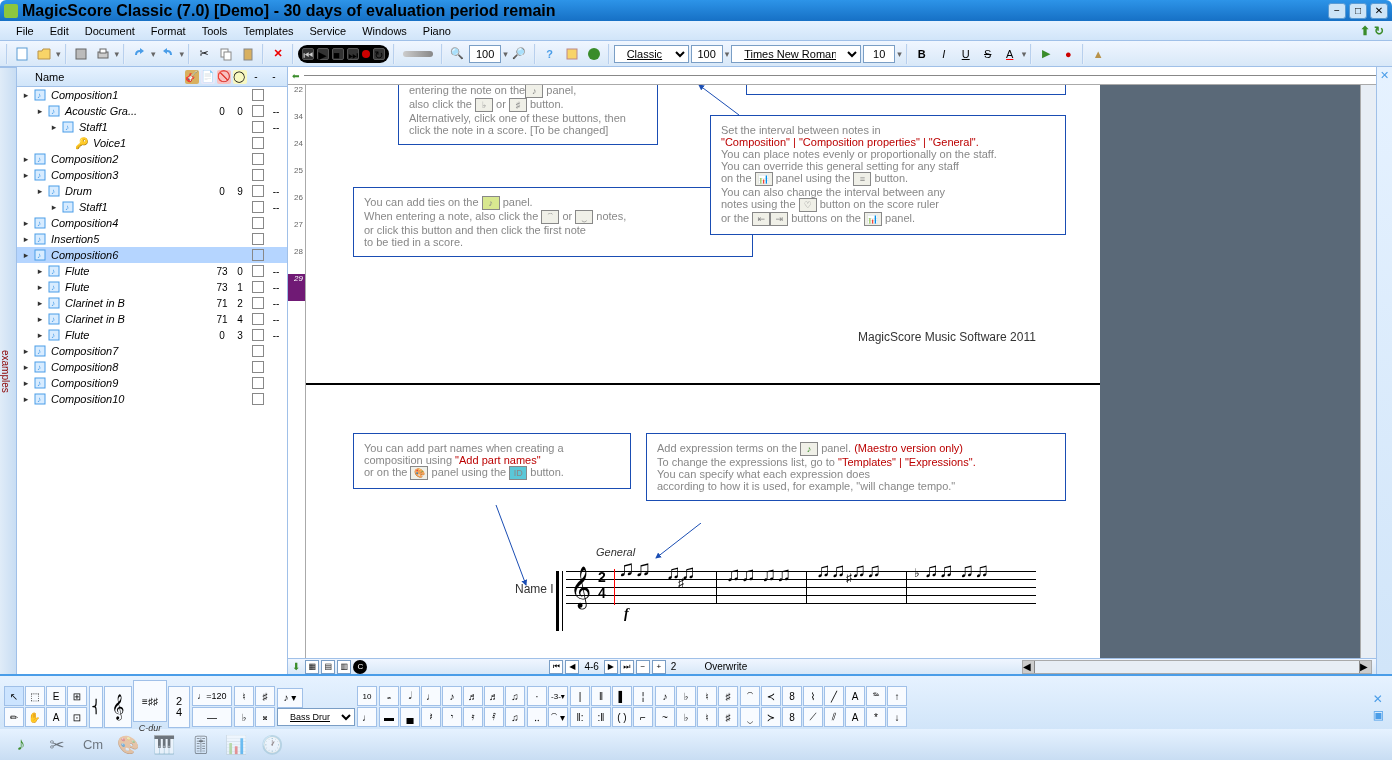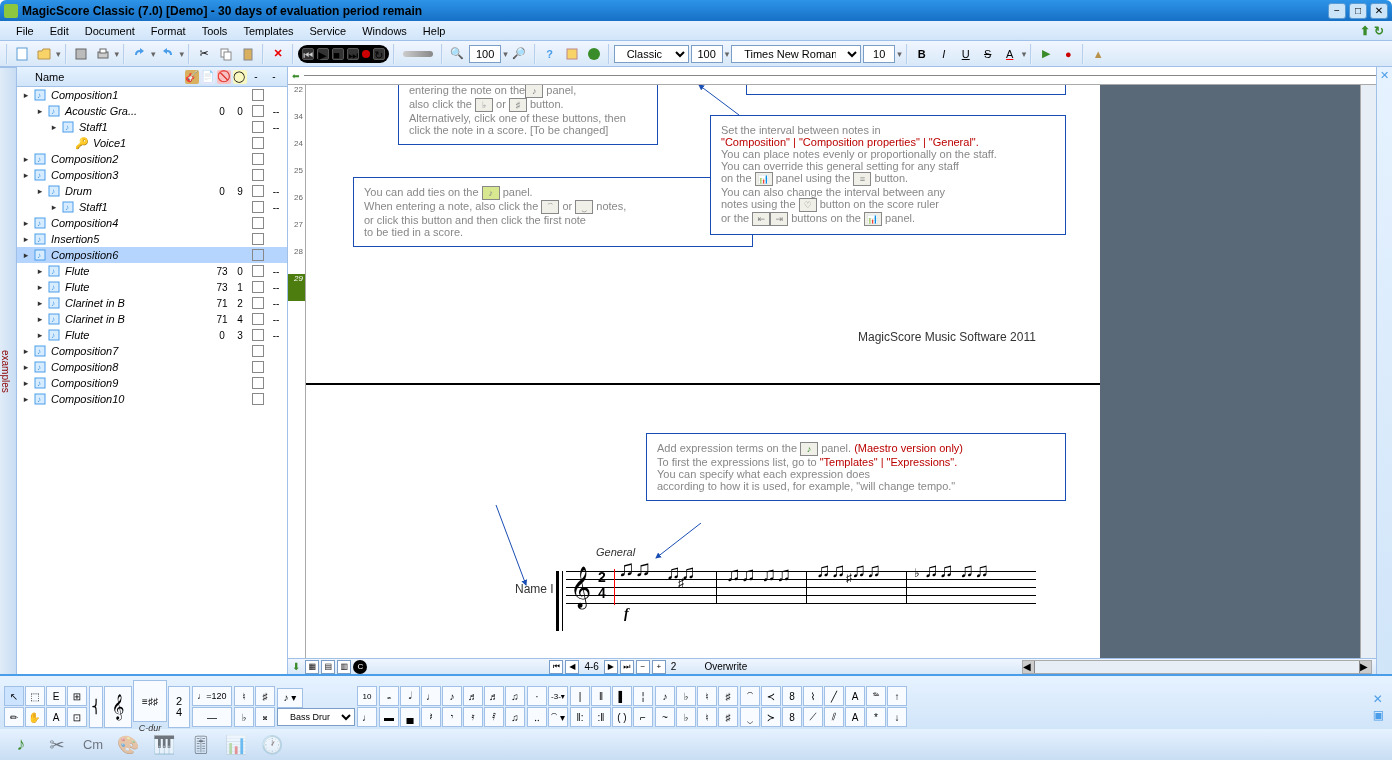--- a/index.html
+++ b/index.html
@@ -1,33 +1,33 @@
 <!DOCTYPE html>
 <html><head>
 <meta charset="utf-8">
 <style>
 * { margin: 0; padding: 0; box-sizing: border-box; font-family: Arial, sans-serif; }
 body { background: #fff; font-size: 11px; overflow: hidden; width: 1392px; height: 776px; }
 
 .titlebar { height: 21px; background: linear-gradient(to bottom, #2d94e8, #1670c5); display: flex; align-items: center; padding: 0 4px; border-radius: 6px 6px 0 0; }
 .titlebar-icon { width: 14px; height: 14px; background: #8dc63f; border-radius: 2px; margin-right: 4px; }
-.titlebar-text { color: #000; font-size: 12px; font-weight: bold; flex: 1; }
+.titlebar-text { color: #000; font-size: 16px; font-weight: bold; flex: 1; }
 .titlebar-controls { display: flex; gap: 3px; }
 .titlebar-btn { width: 18px; height: 16px; background: #cce4f7; border: 1px solid #5a9bd4; border-radius: 3px; display: flex; align-items: center; justify-content: center; font-size: 10px; }
 
 .menubar { height: 20px; background: linear-gradient(to bottom, #e6f2ff, #d1e5f9); display: flex; align-items: center; padding-left: 8px; border-bottom: 1px solid #a0c0e8; }
 .menu-item { padding: 2px 8px; font-size: 11px; cursor: pointer; }
 .menu-right { margin-left: auto; display: flex; gap: 4px; padding-right: 8px; }
 .menu-arrow { color: #3a8c2a; font-size: 12px; font-weight: bold; }
 
 .toolbar-row { height: 26px; background: linear-gradient(to bottom, #f0f6ff, #d8e8f8); display: flex; align-items: center; padding: 0 4px; border-bottom: 1px solid #a0c0e8; gap: 2px; }
 .tb-btn { width: 20px; height: 20px; display: flex; align-items: center; justify-content: center; border-radius: 2px; }
 .tb-sep { width: 2px; height: 20px; background: linear-gradient(to right, #a0c0e8, #fff); margin: 0 2px; }
 .tb-input { width: 32px; height: 18px; border: 1px solid #7a9ec5; font-size: 11px; text-align: center; }
-.tb-combo { height: 18px; border: 1px solid #7a9ec5; font-size: 11px; background: #fff; padding: 0 8px; }
+.tb-combo { height: 18px; border: 1px solid #7a9ec5; font-size: 11px; background: #fff; padding: 0 8px; text-decoration: underline; }
 .tb-combo.font { width: 130px; }
 .tb-combo.classic { width: 75px; }
 
 .playback-bar { background: #000; border-radius: 10px; height: 18px; display: flex; align-items: center; padding: 0 4px; gap: 3px; }
 .pb-btn { width: 12px; height: 12px; background: #333; border: 1px solid #555; border-radius: 2px; display: inline-block; }
 .pb-rec { background: #c00; border-radius: 50%; width: 8px; height: 8px; }
 
 .main-area { display: flex; height: 607px; }
 
 .examples-tab { width: 17px; background: linear-gradient(to right, #e0ecf8, #c8ddf3); writing-mode: vertical-lr; text-align: center; padding: 6px 0; font-size: 10px; color: #8b0000; border-right: 1px solid #a0c0e8; border-top: 1px solid #a0c0e8; }
@@ -44,21 +44,21 @@
 .tree-icon { width: 14px; height: 12px; margin: 0 2px; display: flex; align-items: center; justify-content: center; }
 .tree-name { flex: 1; padding-left: 2px; font-style: italic; }
 .tree-col { width: 18px; text-align: center; font-size: 10px; }
 .tree-check { width: 12px; height: 12px; border: 1px solid #888; margin: 0 3px; }
 
 .canvas-area { flex: 1; display: flex; flex-direction: column; background: #fff; }
 .ruler-h { height: 18px; background: #fff; border-bottom: 1px solid #aaa; display: flex; align-items: center; font-size: 9px; position: relative; }
 .canvas-scroll { flex: 1; display: flex; overflow: hidden; }
 .ruler-v { width: 18px; background: #fff; border-right: 1px solid #aaa; font-size: 8px; }
 .ruler-v-num { height: 27px; text-align: right; padding-right: 2px; color: #666; }
-.ruler-v-num.sel { background: #4d7c0f; color: #fff; font-style: italic; }
+.ruler-v-num.sel { background: #701a75; color: #fff; font-style: italic; }
 .canvas-content { flex: 1; background: #fff; position: relative; overflow: hidden; }
 .canvas-right { width: 260px; background: #5a6978; }
 .vscroll { width: 16px; background: #e8eef5; border-left: 1px solid #aaa; }
 
 .info-box { position: absolute; border: 1px solid #1a4db3; padding: 8px 10px; font-size: 11px; color: #888; background: #fff; }
 .info-text-red { color: #b00; }
 .inline-icon { display: inline-block; width: 18px; height: 14px; border: 1px solid #888; background: #f0f0e8; vertical-align: middle; font-size: 9px; text-align: center; line-height: 12px; }
 
 .arrow-svg { position: absolute; pointer-events: none; }
 
@@ -96,21 +96,21 @@
 
 <div class="menubar">
   <div class="menu-item">File</div>
   <div class="menu-item">Edit</div>
   <div class="menu-item">Document</div>
   <div class="menu-item">Format</div>
   <div class="menu-item">Tools</div>
   <div class="menu-item">Templates</div>
   <div class="menu-item">Service</div>
   <div class="menu-item">Windows</div>
-  <div class="menu-item">Help</div>
+  <div class="menu-item">Piano</div>
   <div class="menu-right">
     <span class="menu-arrow">⬆</span>
     <span class="menu-arrow">↻</span>
   </div>
 </div>
 
 <div class="toolbar-row">
   <div class="tb-sep"></div>
   <div class="tb-btn">
       <svg width="14" height="14">
@@ -570,21 +570,21 @@
         </div>
       <div class="canvas-content">
 
         <div class="info-box" style="left:92px;top:-10px;width:260px">
           <span>entering the note on the</span><span class="inline-icon">♪</span><span> panel,</span><br>
           <span>also click the </span><span class="inline-icon">♭</span><span> or </span><span class="inline-icon">♯</span><span> button.</span><br>
           <span>Alternatively, click one of these buttons, then</span><br>
           <span>click the note in a score. [To be changed]</span>
         </div>
 
-        <div class="info-box" style="left:47px;top:92px;width:400px">
+        <div class="info-box" style="left:47px;top:102px;width:400px">
           <span>You can add ties on the </span><span class="inline-icon" style="background:#d8e890">♪</span><span> panel.</span><br>
           <span>When entering a note, also click the </span><span class="inline-icon">⁀</span><span> or </span><span class="inline-icon">‿</span><span> notes,</span><br>
           <span>or click this button and then click the first note</span><br>
           <span>to be tied in a score.</span>
         </div>
 
         <div class="info-box" style="left:440px;top:-10px;width:320px;height:20px">
         </div>
 
         <div class="info-box" style="left:404px;top:30px;width:356px">
@@ -595,24 +595,29 @@
           <span>on the </span><span class="inline-icon">📊</span><span> panel using the </span><span class="inline-icon">≡</span><span> button.</span><br>
           <span>You can also change the interval between any</span><br>
           <span>notes using the </span><span class="inline-icon">♡</span><span> button on the score ruler</span><br>
           <span>or the </span><span class="inline-icon">⇤</span><span class="inline-icon">⇥</span><span> buttons on the </span><span class="inline-icon">📊</span><span> panel.</span>
         </div>
 
         <div style="position:absolute;left:552px;top:245px;font-size:12px;color:#333">MagicScore Music Software 2011</div>
 
         <div style="position:absolute;left:0;right:0;top:298px;height:2px;background:#000"></div>
 
+        <div class="info-box" style="left:47px;top:348px;width:278px">
+          <span>You can add part names when creating a</span><br>
+          <span>composition using </span><span class="info-text-red">"Add part names"</span><br>
+          <span>or on the </span><span class="inline-icon">🎨</span><span> panel using the </span><span class="inline-icon" style="background:#5ac8d8">ID</span><span> button.</span>
+        </div>
 
         <div class="info-box" style="left:340px;top:348px;width:420px">
           <span>Add expression terms on the </span><span class="inline-icon" style="color:#3a8c2a">♪</span><span> panel.   </span><span class="info-text-red">(Maestro version only)</span><br>
-          <span>To first the expressions list, go to  </span><span class="info-text-red">"Templates" | "Expressions".</span><br>
+          <span>To change the expressions list, go to  </span><span class="info-text-red">"Templates" | "Expressions".</span><br>
           <span>You can specify what each expression does</span><br>
           <span>according to how it is used, for example, "will change tempo."</span>
         </div>
 
         <svg class="arrow-svg" style="left:160px;top:420px;width:80px;height:90px">
           <defs>
               <marker id="arr1" markerWidth="6" markerHeight="6" refX="5" refY="3" orient="auto">
                 <path d="M0,0 L6,3 L0,6 Z" fill="#1a4db3"></path>
               </marker>
             </defs>

